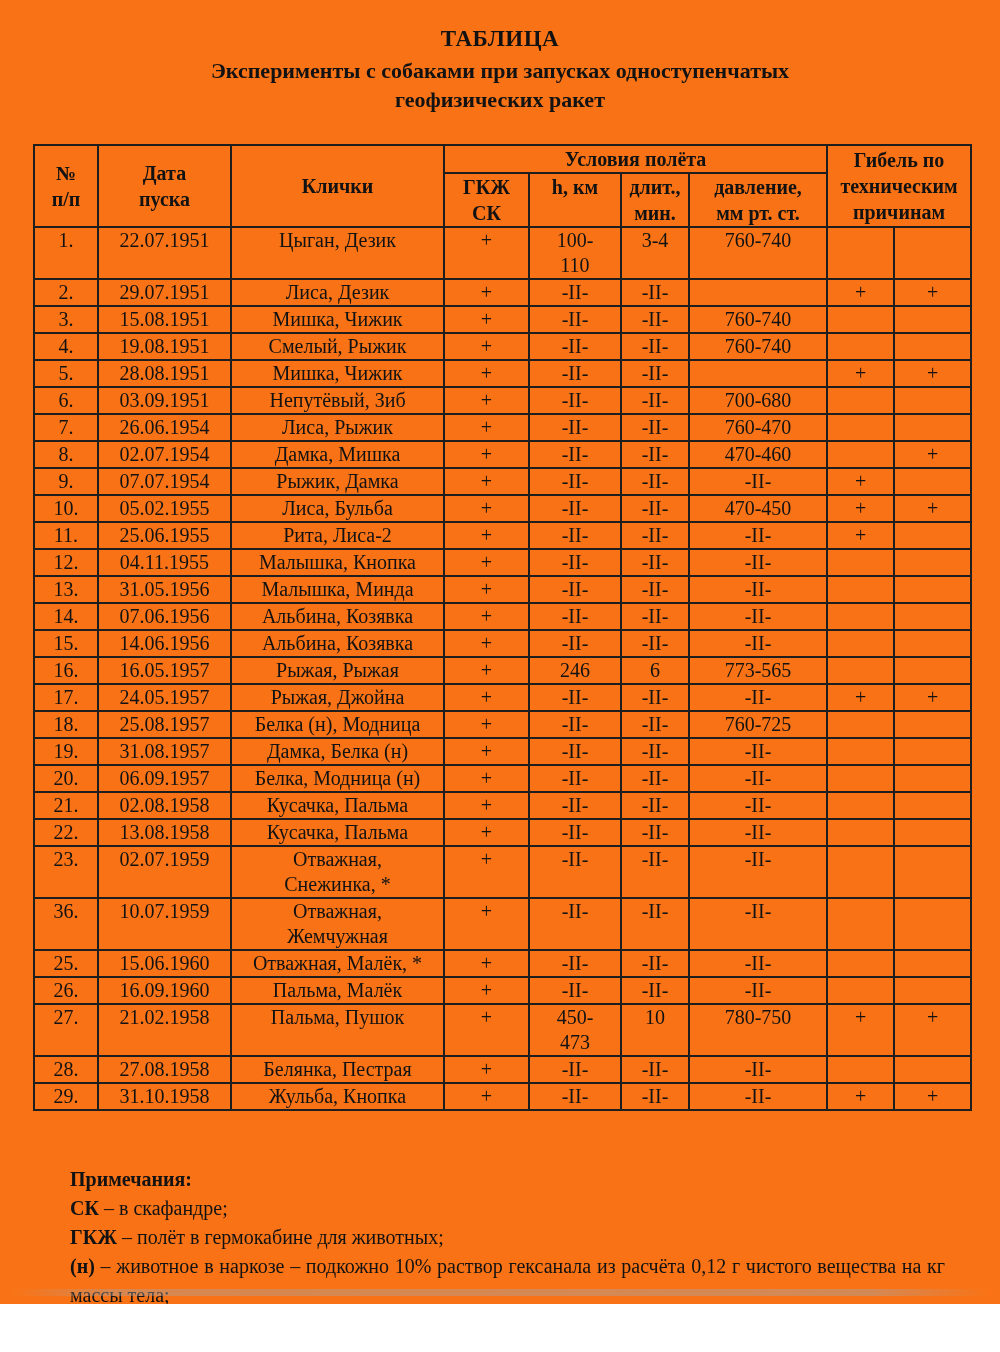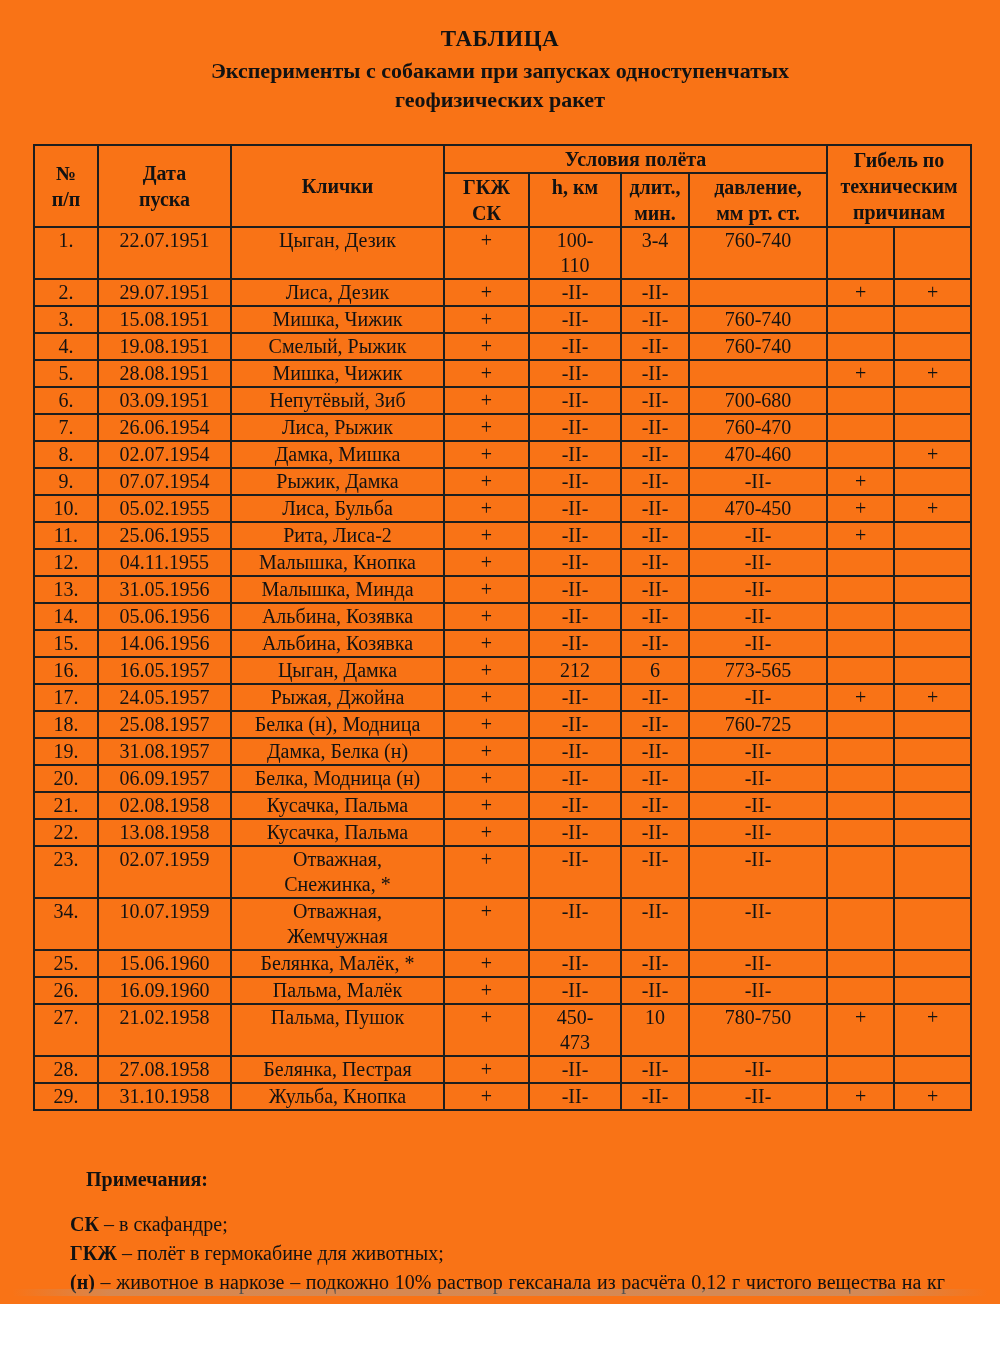--- a/index.html
+++ b/index.html
@@ -65,21 +65,21 @@
     line-height: 25px;
     height: 25px;
     vertical-align: top;
   }
   .notes {
     margin: 54px 55px 0 70px;
     font-size: 20px;
     line-height: 29px;
     text-align: justify;
   }
-  .notes-heading { margin: 16px; font-weight: bold; }
+  .notes-heading { margin: 0; font-weight: bold; }
   .note-item { margin: 0; }
   .note-item b { font-weight: bold; }
   .scan-edge {
     position: absolute;
     left: 12px; right: 12px; bottom: 8px;
     height: 7px;
     background: linear-gradient(to right,
       rgba(170,170,170,0) 0%,
       rgba(165,165,165,0.40) 10%,
       rgba(165,165,165,0.45) 88%,
@@ -270,21 +270,21 @@
           <td>Малышка, Минда</td>
           <td>+</td>
           <td>-II-</td>
           <td>-II-</td>
           <td>-II-</td>
           <td></td>
           <td></td>
         </tr>
         <tr>
           <td>14.</td>
-          <td>05.06.1956</td>
+          <td>07.06.1956</td>
           <td>Альбина, Козявка</td>
           <td>+</td>
           <td>-II-</td>
           <td>-II-</td>
           <td>-II-</td>
           <td></td>
           <td></td>
         </tr>
         <tr>
           <td>15.</td>
@@ -293,23 +293,23 @@
           <td>+</td>
           <td>-II-</td>
           <td>-II-</td>
           <td>-II-</td>
           <td></td>
           <td></td>
         </tr>
         <tr>
           <td>16.</td>
           <td>16.05.1957</td>
-          <td>Цыган, Дамка</td>
-          <td>+</td>
-          <td>212</td>
+          <td>Рыжая, Рыжая</td>
+          <td>+</td>
+          <td>246</td>
           <td>6</td>
           <td>773-565</td>
           <td></td>
           <td></td>
         </tr>
         <tr>
           <td>17.</td>
           <td>24.05.1957</td>
           <td>Рыжая, Джойна</td>
           <td>+</td>
@@ -380,35 +380,35 @@
           <td>Отважная,
 Снежинка, *</td>
           <td>+</td>
           <td>-II-</td>
           <td>-II-</td>
           <td>-II-</td>
           <td></td>
           <td></td>
         </tr>
         <tr>
-          <td>34.</td>
+          <td>36.</td>
           <td>10.07.1959</td>
           <td>Отважная,
 Жемчужная</td>
           <td>+</td>
           <td>-II-</td>
           <td>-II-</td>
           <td>-II-</td>
           <td></td>
           <td></td>
         </tr>
         <tr>
           <td>25.</td>
           <td>15.06.1960</td>
-          <td>Белянка, Малёк, *</td>
+          <td>Отважная, Малёк, *</td>
           <td>+</td>
           <td>-II-</td>
           <td>-II-</td>
           <td>-II-</td>
           <td></td>
           <td></td>
         </tr>
         <tr>
           <td>26.</td>
           <td>16.09.1960</td>

